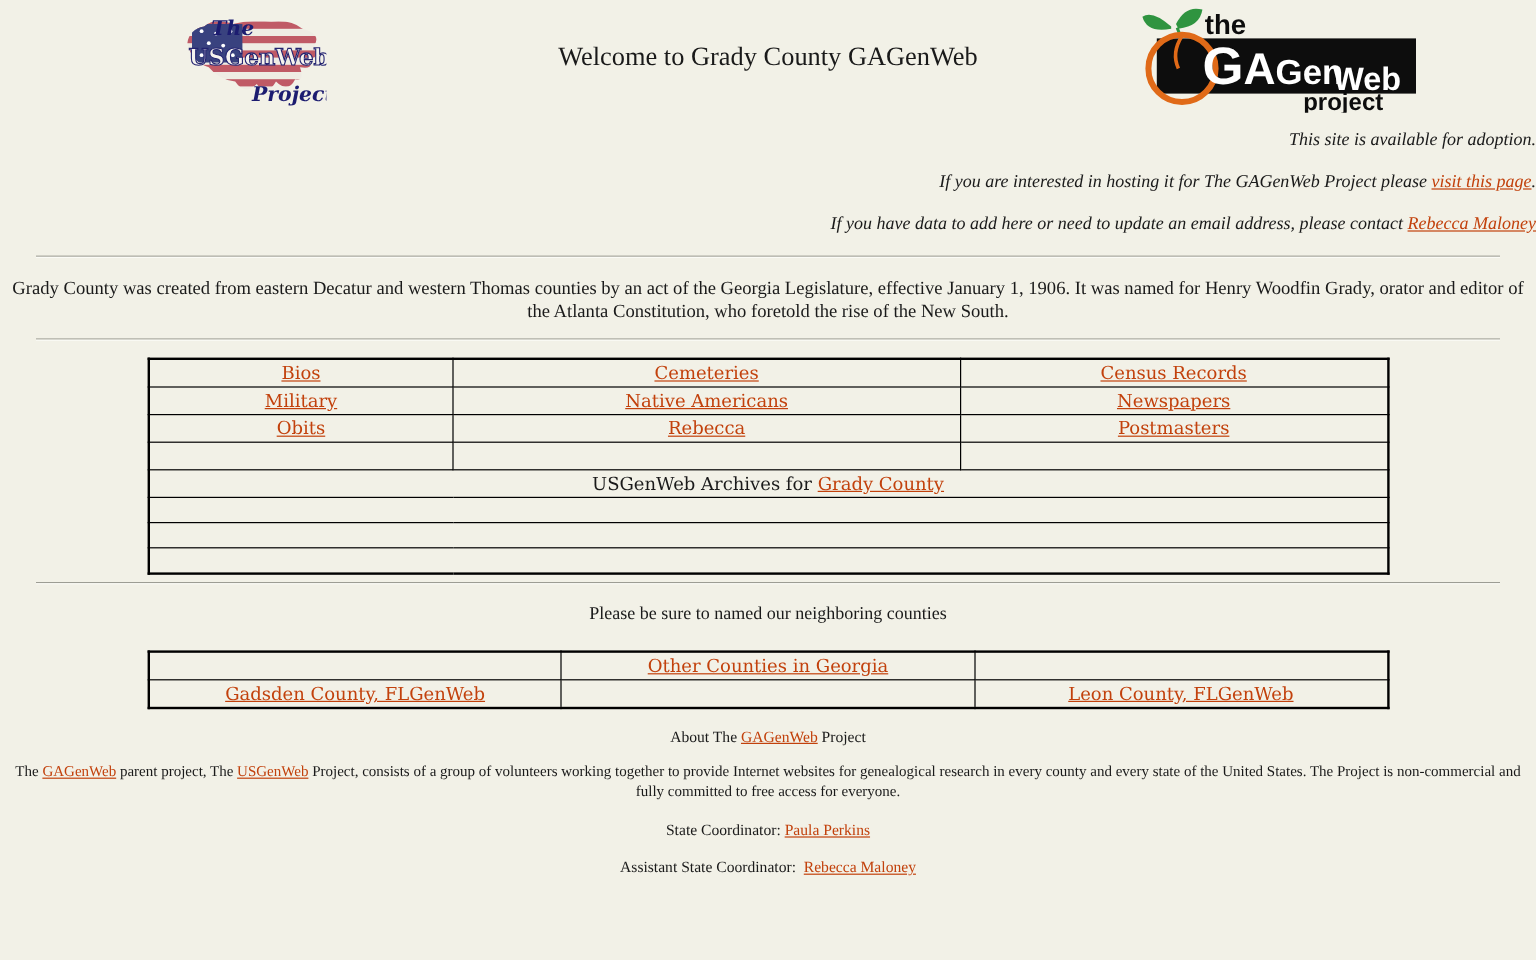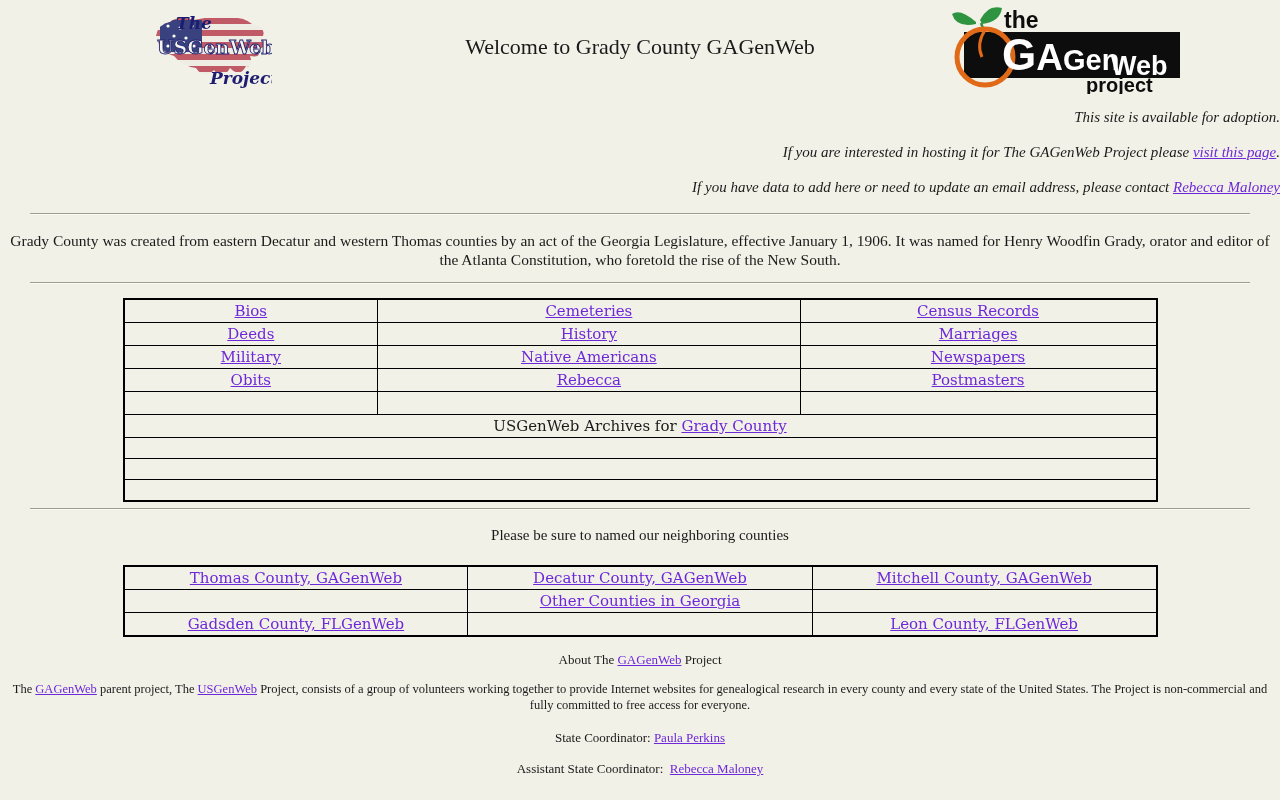--- a/index.html
+++ b/index.html
@@ -3,21 +3,21 @@
 <meta charset="utf-8">
 <style>
   html,body{margin:0;padding:0;}
   body{
     width:1280px;height:800px;
     background:#f2f1e7;
     color:#1a1a1a;
     font-family:"Liberation Serif",serif;
     overflow:hidden;
   }
-  a{color:#6d28d9;text-decoration:underline;cursor:pointer;}
+  a{color:#c2410c;text-decoration:underline;cursor:pointer;}
   .header{position:relative;height:100px;}
   .logo-left{position:absolute;left:150px;top:6px;width:122px;height:84px;}
   .logo-right{position:absolute;left:948px;top:4px;width:235px;height:90px;}
   .page-title{margin:0;padding-top:34px;text-align:center;
     font-size:22px;font-weight:normal;font-family:"Liberation Serif",serif;}
   .notices{margin-top:8px;}
   .notices p{margin:0 0 16px;text-align:right;font-style:italic;font-size:15px;line-height:19px;}
   hr{border:0;border-top:1px solid #9d9d94;border-bottom:1px solid #fbfbf6;margin:14px 30px;height:0;}
   hr.tight-top{margin-top:6px;}
   .history{text-align:center;font-size:15.5px;line-height:19px;margin:16px 8px 0;}
@@ -106,25 +106,20 @@
       <col style="width:40.9%">
       <col style="width:34.5%">
     </colgroup>
   <tbody>
     <tr>
       <td><a href="#">Bios</a></td>
       <td><a href="#">Cemeteries</a></td>
       <td><a href="#">Census Records</a></td>
     </tr>
     <tr>
-      <td><a href="#">Deeds</a></td>
-      <td><a href="#">History</a></td>
-      <td><a href="#">Marriages</a></td>
-    </tr>
-    <tr>
       <td><a href="#">Military</a></td>
       <td><a href="#">Native Americans</a></td>
       <td><a href="#">Newspapers</a></td>
     </tr>
     <tr>
       <td><a href="#">Obits</a></td>
       <td><a href="#">Rebecca</a></td>
       <td><a href="#">Postmasters</a></td>
     </tr>
     <tr>
@@ -147,25 +142,20 @@
   </tbody>
 </table>
 
 <hr class="tight-top">
 
 <p class="neighbors-heading">Please be sure to named our neighboring counties</p>
 
 <table class="tbl neighbors-table">
   <tbody>
     <tr>
-      <td><a href="#">Thomas County, GAGenWeb</a></td>
-      <td><a href="#">Decatur County, GAGenWeb</a></td>
-      <td><a href="#">Mitchell County, GAGenWeb</a></td>
-    </tr>
-    <tr>
       <td></td>
       <td><a href="#">Other Counties in Georgia</a></td>
       <td></td>
     </tr>
     <tr>
       <td><a href="#">Gadsden County, FLGenWeb</a></td>
       <td></td>
       <td><a href="#">Leon County, FLGenWeb</a></td>
     </tr>
   </tbody>

